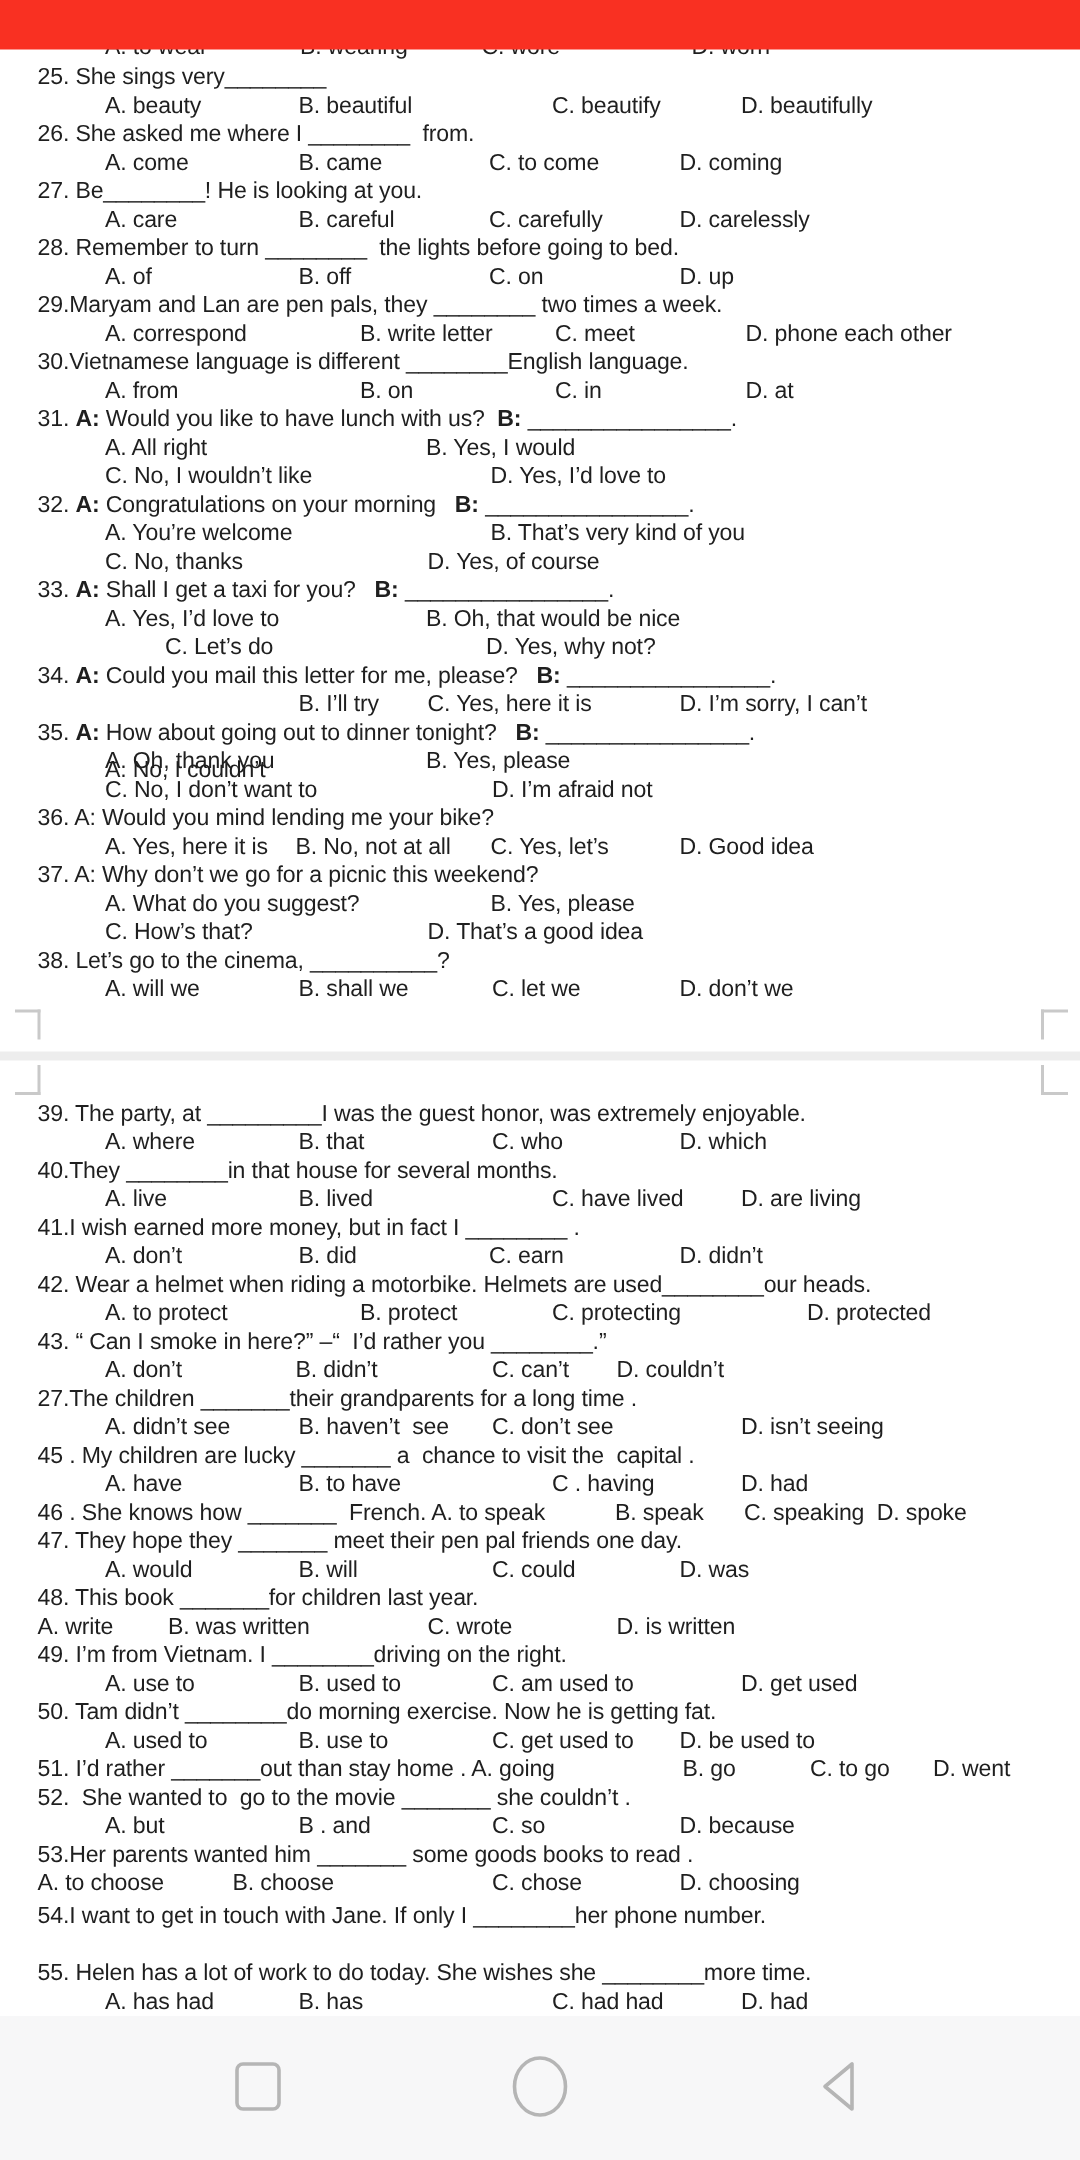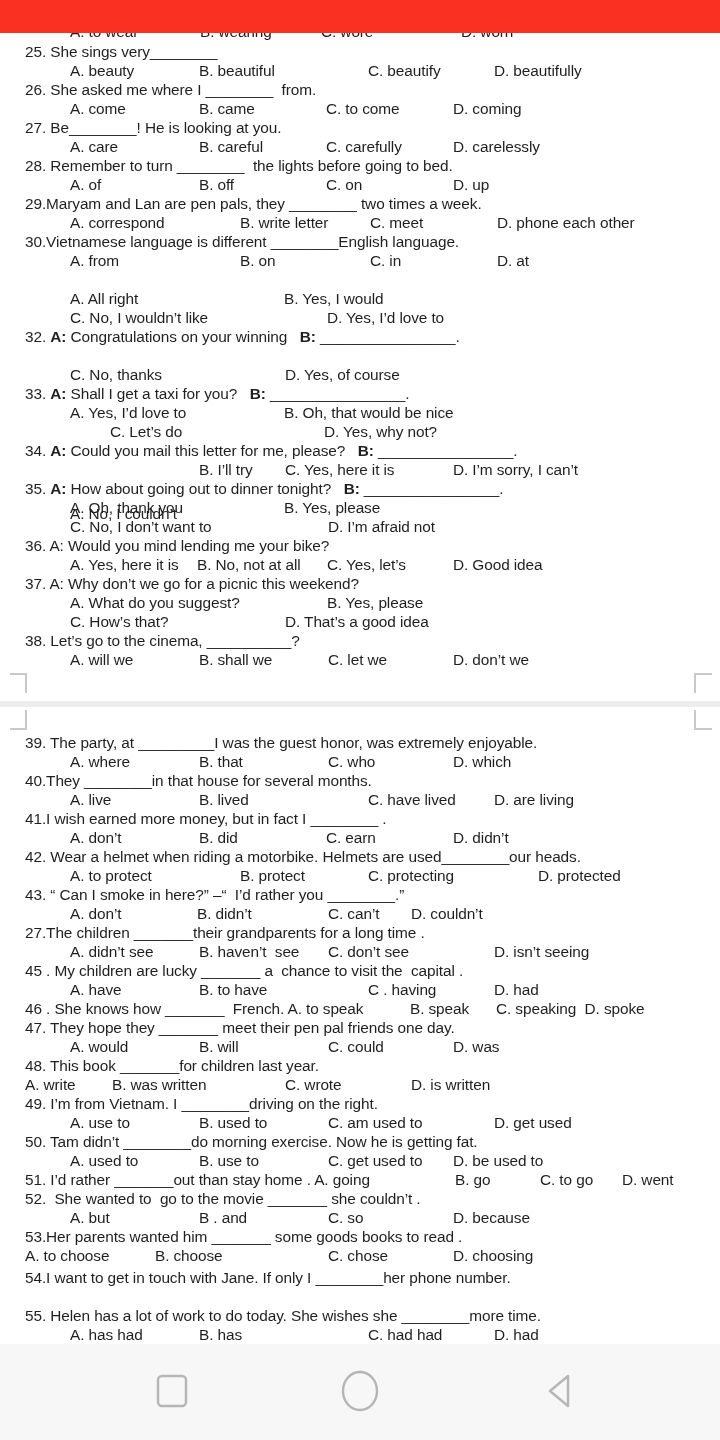--- a/index.html
+++ b/index.html
@@ -85,30 +85,37 @@
       </div>
       <div class="line" style="top: 232px;">
         <span class="seg" style="left: 25px;"><span>30.Vietnamese language is different ________English language.</span></span>
       </div>
       <div class="line" style="top: 251px;">
         <span class="seg" style="left: 70px;"><span>A. from</span></span>
         <span class="seg" style="left: 240px;"><span>B. on</span></span>
         <span class="seg" style="left: 370px;"><span>C. in</span></span>
         <span class="seg" style="left: 497px;"><span>D. at</span></span>
       </div>
+      <div class="line" style="top: 270px;">
+        <span class="seg" style="left: 25px;"><span>31. </span><span class="b">A:</span><span> Would you like to have lunch with us?  </span><span class="b">B:</span><span> ________________.</span></span>
+      </div>
       <div class="line" style="top: 289px;">
         <span class="seg" style="left: 70px;"><span>A. All right</span></span>
         <span class="seg" style="left: 284px;"><span>B. Yes, I would</span></span>
       </div>
       <div class="line" style="top: 308px;">
         <span class="seg" style="left: 70px;"><span>C. No, I wouldn’t like</span></span>
         <span class="seg" style="left: 327px;"><span>D. Yes, I’d love to</span></span>
       </div>
       <div class="line" style="top: 327px;">
-        <span class="seg" style="left: 25px;"><span>32. </span><span class="b">A:</span><span> Congratulations on your winning   </span><span class="b">B:</span><span> ________________.</span></span>
+        <span class="seg" style="left: 25px;"><span>32. </span><span class="b">A:</span><span> Congratulations on your morning   </span><span class="b">B:</span><span> ________________.</span></span>
+      </div>
+      <div class="line" style="top: 346px;">
+        <span class="seg" style="left: 70px;"><span>A. You’re welcome</span></span>
+        <span class="seg" style="left: 327px;"><span>B. That’s very kind of you</span></span>
       </div>
       <div class="line" style="top: 365px;">
         <span class="seg" style="left: 70px;"><span>C. No, thanks</span></span>
         <span class="seg" style="left: 285px;"><span>D. Yes, of course</span></span>
       </div>
       <div class="line" style="top: 384px;">
         <span class="seg" style="left: 25px;"><span>33. </span><span class="b">A:</span><span> Shall I get a taxi for you?   </span><span class="b">B:</span><span> ________________.</span></span>
       </div>
       <div class="line" style="top: 403px;">
         <span class="seg" style="left: 70px;"><span>A. Yes, I’d love to</span></span>

